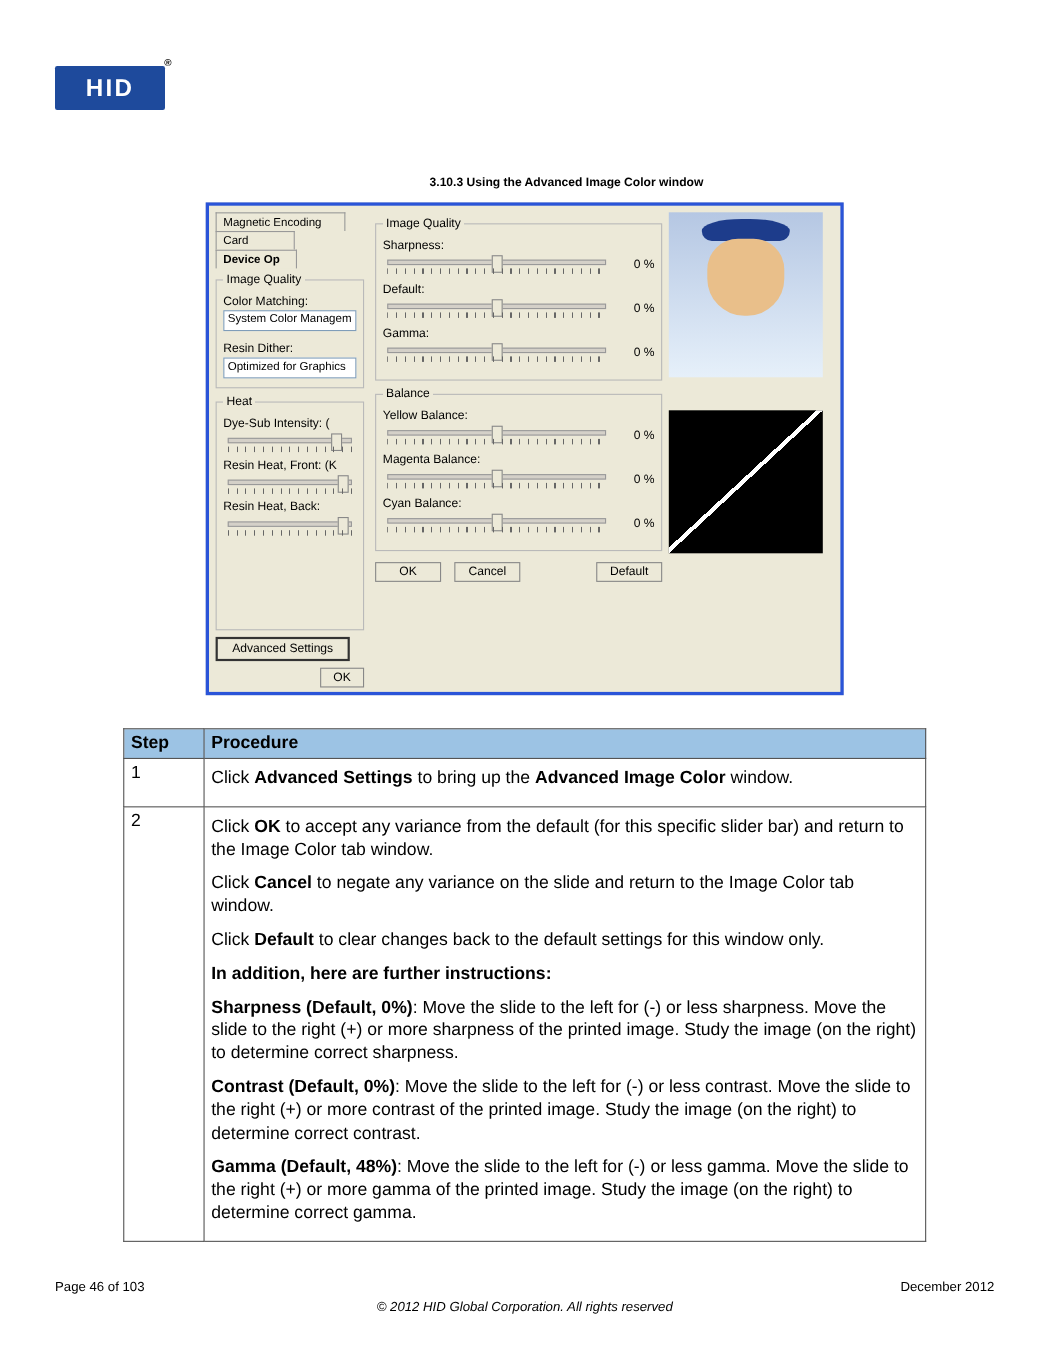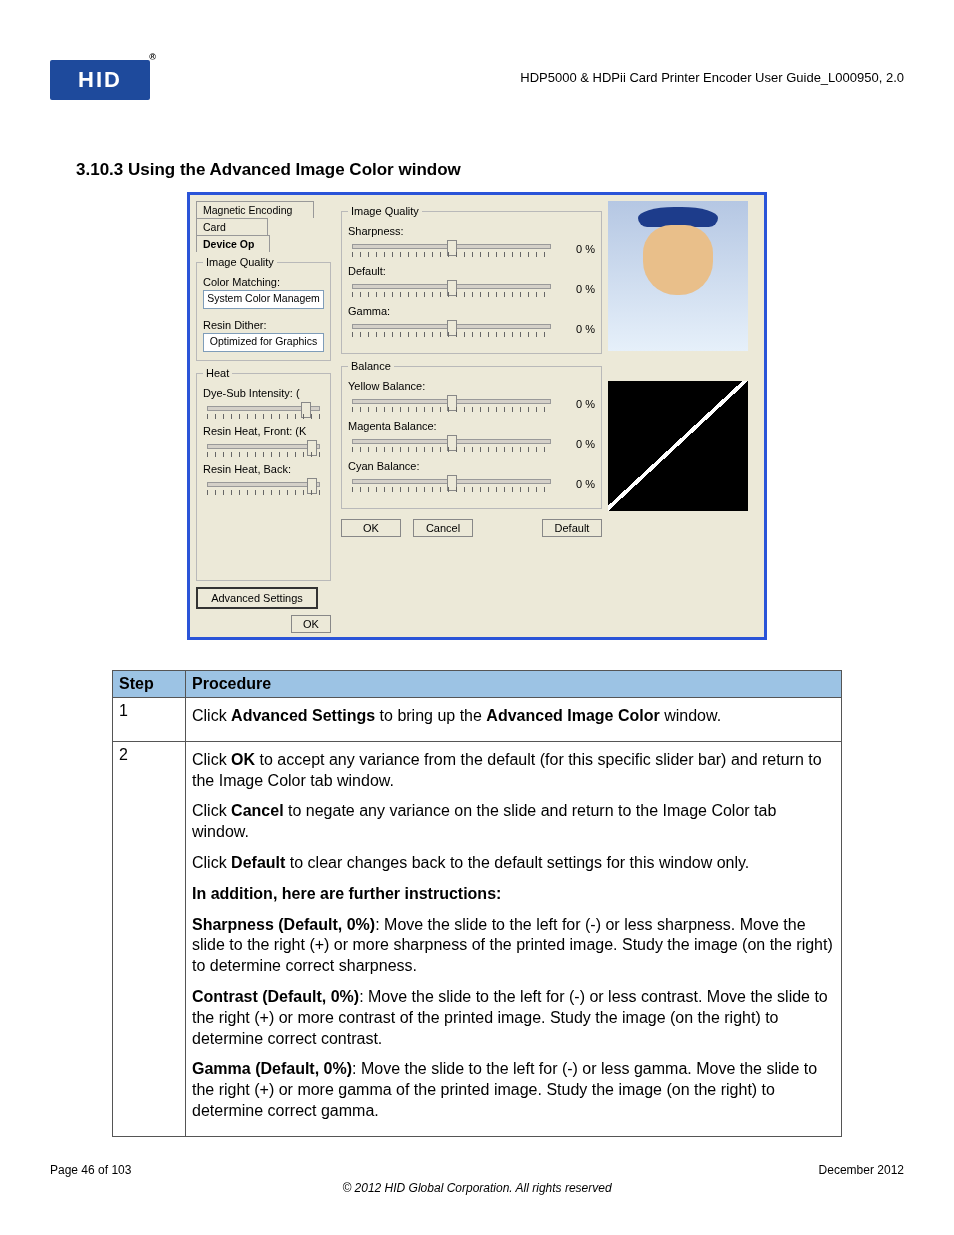--- a/index.html
+++ b/index.html
@@ -43,23 +43,24 @@
     right: -8px;
     font-size: 9px;
     color: #000;
   }
   .doc-title {
     font-size: 13px;
     text-align: right;
     padding-top: 10px;
   }
   .section-heading {
-    font-size: 17px;
+    font-size: 11px;
     font-weight: bold;
-    margin: 0 0 12px 26px;
+    margin: 0 0 12px 76px;
+    text-align: center;
   }
 
   
   .screenshot {
     width: 580px;
     margin: 0 auto 30px auto;
     border: 3px solid #2a54d8;
     background: #ece9d8;
     box-sizing: border-box;
     display: flex;
@@ -100,21 +101,20 @@
   .lbl { margin: 4px 0 2px 0; }
   .dd {
     border: 1px solid #7f9db9;
     background: #fff;
     height: 17px;
     line-height: 15px;
     padding: 0 3px;
     font-size: 10.5px;
     overflow: hidden;
     white-space: nowrap;
-    text-align: center;
   }
   .slider-row {
     display: flex;
     align-items: center;
     margin: 2px 0 6px 0;
   }
   .slider {
     flex: 1;
     height: 20px;
     position: relative;
@@ -252,21 +252,20 @@
 </head>
 <body>
 
 <div class="page">
 
   <div class="header-row">
     <div class="logo">
       <span>HID</span>
       <span class="reg">®</span>
     </div>
-    <div class="doc-title">HDP5000 &amp; HDPii Card Printer Encoder User Guide_L000950, 2.0</div>
   </div>
 
   <h3 class="section-heading">3.10.3  Using the Advanced Image Color window</h3>
 
   <div class="screenshot">
     <div class="ss-left">
       <div>
         <span class="tab full">Magnetic Encoding</span>
       </div>
       <div>
@@ -404,21 +403,21 @@
     </tr>
     <tr>
       <td>2</td>
       <td>
         <p><span>Click </span><b>OK</b><span> to accept any variance from the default (for this specific slider bar) and return to the Image Color tab window.</span></p>
         <p><span>Click </span><b>Cancel</b><span> to negate any variance on the slide and return to the Image Color tab window.</span></p>
         <p><span>Click </span><b>Default</b><span> to clear changes back to the default settings for this window only.</span></p>
         <p><b>In addition, here are further instructions:</b></p>
         <p><b>Sharpness (Default, 0%)</b><span>:  Move the slide to the left for (-) or less sharpness. Move the slide to the right (+) or more sharpness of the printed image. Study the image (on the right) to determine correct sharpness.</span></p>
         <p><b>Contrast (Default, 0%)</b><span>:  Move the slide to the left for (-) or less contrast. Move the slide to the right (+) or more contrast of the printed image. Study the image (on the right) to determine correct contrast.</span></p>
-        <p><b>Gamma (Default, 0%)</b><span>:  Move the slide to the left for (-) or less gamma. Move the slide to the right (+) or more gamma of the printed image. Study the image (on the right) to determine correct gamma.</span></p>
+        <p><b>Gamma (Default, 48%)</b><span>:  Move the slide to the left for (-) or less gamma. Move the slide to the right (+) or more gamma of the printed image. Study the image (on the right) to determine correct gamma.</span></p>
       </td>
     </tr>
   </tbody>
     </table>
 
   <div class="footer">
     <div class="footer-row1">
       <span>Page 46 of 103</span>
       <span>December 2012</span>
     </div>

